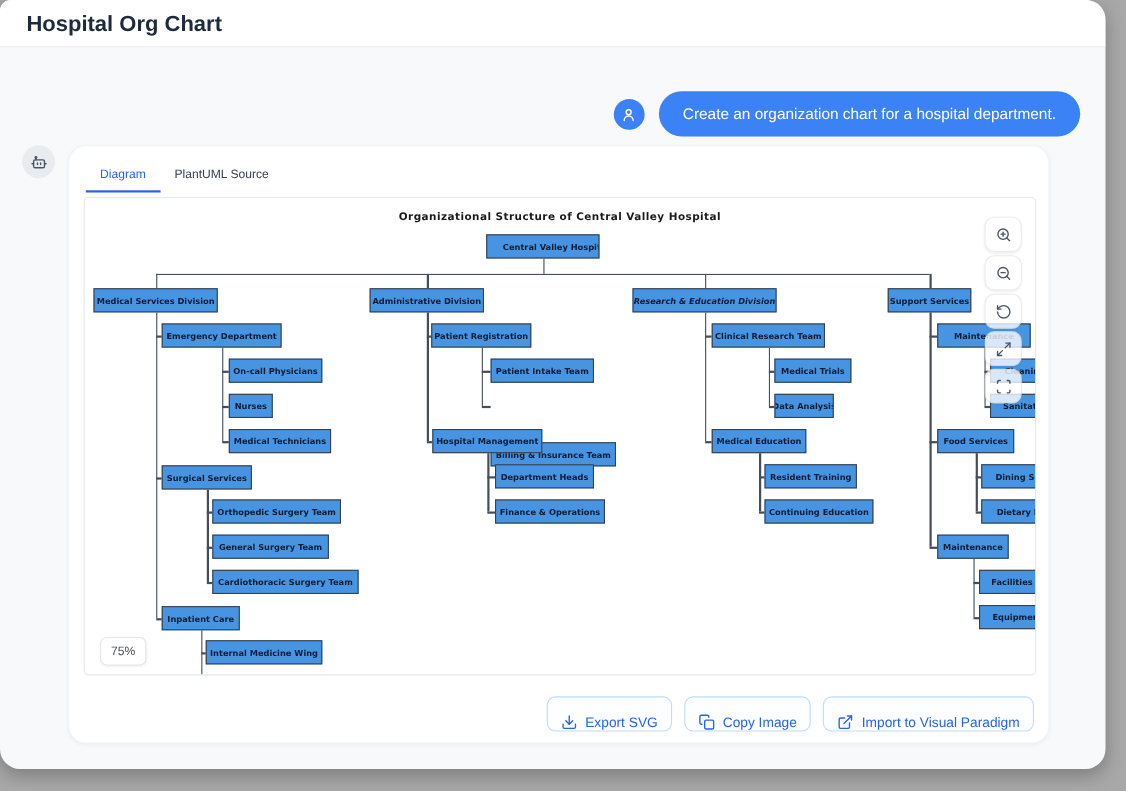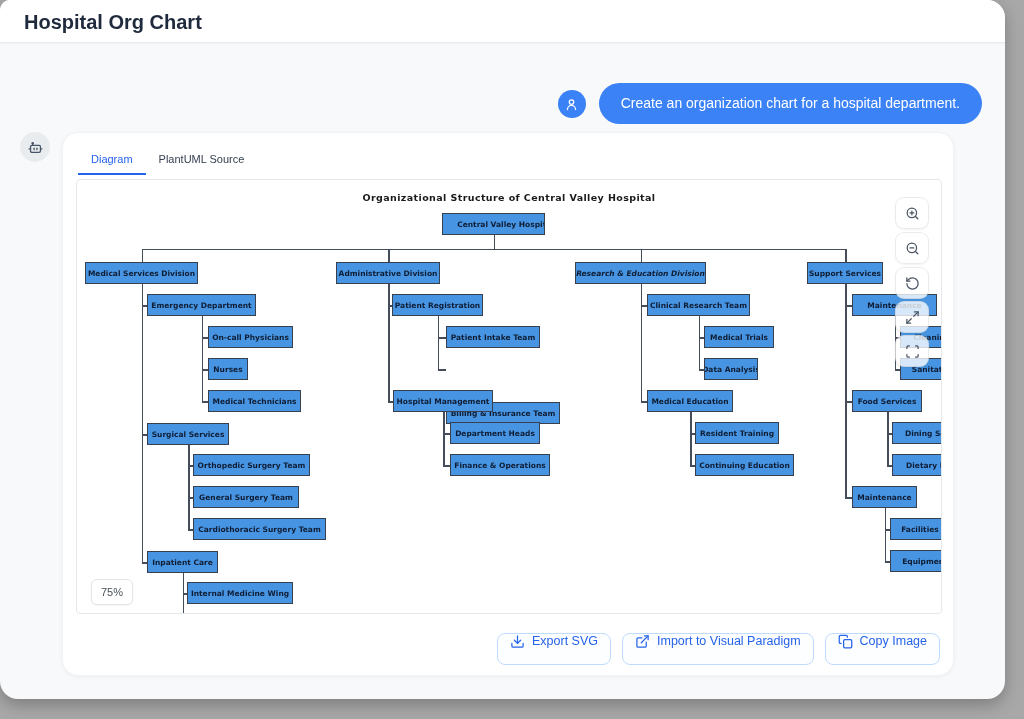--- a/index.html
+++ b/index.html
@@ -30,21 +30,21 @@
     border:1px solid #38404d;display:flex;align-items:center;justify-content:center;
     font:700 7.5px "DejaVu Sans",sans-serif;color:#0f1c33;white-space:nowrap;overflow:hidden;}
   .cline{position:absolute;background:#454d5a;}
   .ctrl{position:absolute;left:818px;width:32px;height:30px;background:rgba(255,255,255,.78);
     border:1px solid rgba(0,0,0,.08);border-radius:9px;display:flex;align-items:center;
     justify-content:center;color:#4b5563;box-shadow:0 1px 2px rgba(0,0,0,.06);cursor:pointer;}
   .zoom-badge{position:absolute;left:14px;top:399px;height:24px;padding:0 9px;background:#fff;
     border:1px solid #e2e6ea;border-radius:6px;box-shadow:0 1px 2px rgba(0,0,0,.05);
     display:flex;align-items:center;font-size:11px;color:#495057;}
   .footer{position:absolute;right:13px;top:500px;display:flex;gap:11px;}
-  .fbtn{height:30px;padding:0 12px;display:flex;align-items:flex-start;gap:7px;background:#fdfeff;
+  .fbtn{height:30px;padding:0 12px;display:flex;align-items:flex-end;gap:7px;background:#fdfeff;
     border:1px solid #bfdbfe;border-radius:8px;color:#2563eb;font-size:12.5px;font-weight:500;cursor:pointer;}
   svg{display:block;}
 </style>
 </head>
 <body>
 
 <div class="window">
 
   <div class="app-header">
     <div class="app-title">Hospital Org Chart</div>
@@ -217,29 +217,29 @@
       <div class="fbtn">
         <svg width="15" height="15" viewBox="0 0 24 24" fill="none" stroke="currentColor" stroke-width="2" stroke-linecap="round" stroke-linejoin="round">
             <path d="M21 15v4a2 2 0 0 1-2 2H5a2 2 0 0 1-2-2v-4"></path>
             <polyline points="7 10 12 15 17 10"></polyline>
             <line x1="12" y1="3" x2="12" y2="15"></line>
           </svg>
         <span>Export SVG</span>
       </div>
       <div class="fbtn">
         <svg width="15" height="15" viewBox="0 0 24 24" fill="none" stroke="currentColor" stroke-width="2" stroke-linecap="round" stroke-linejoin="round">
+            <rect x="9" y="9" width="13" height="13" rx="2"></rect>
+            <path d="M5 15H4a2 2 0 0 1-2-2V4a2 2 0 0 1 2-2h9a2 2 0 0 1 2 2v1"></path>
+          </svg>
+        <span>Copy Image</span>
+      </div>
+      <div class="fbtn">
+        <svg width="15" height="15" viewBox="0 0 24 24" fill="none" stroke="currentColor" stroke-width="2" stroke-linecap="round" stroke-linejoin="round">
             <path d="M18 13v6a2 2 0 0 1-2 2H5a2 2 0 0 1-2-2V8a2 2 0 0 1 2-2h6"></path>
             <polyline points="15 3 21 3 21 9"></polyline>
             <line x1="10" y1="14" x2="21" y2="3"></line>
           </svg>
         <span>Import to Visual Paradigm</span>
       </div>
-      <div class="fbtn">
-        <svg width="15" height="15" viewBox="0 0 24 24" fill="none" stroke="currentColor" stroke-width="2" stroke-linecap="round" stroke-linejoin="round">
-            <rect x="9" y="9" width="13" height="13" rx="2"></rect>
-            <path d="M5 15H4a2 2 0 0 1-2-2V4a2 2 0 0 1 2-2h9a2 2 0 0 1 2 2v1"></path>
-          </svg>
-        <span>Copy Image</span>
-      </div>
     </div>
 
   </div>
 </div>
 
 </body></html>

